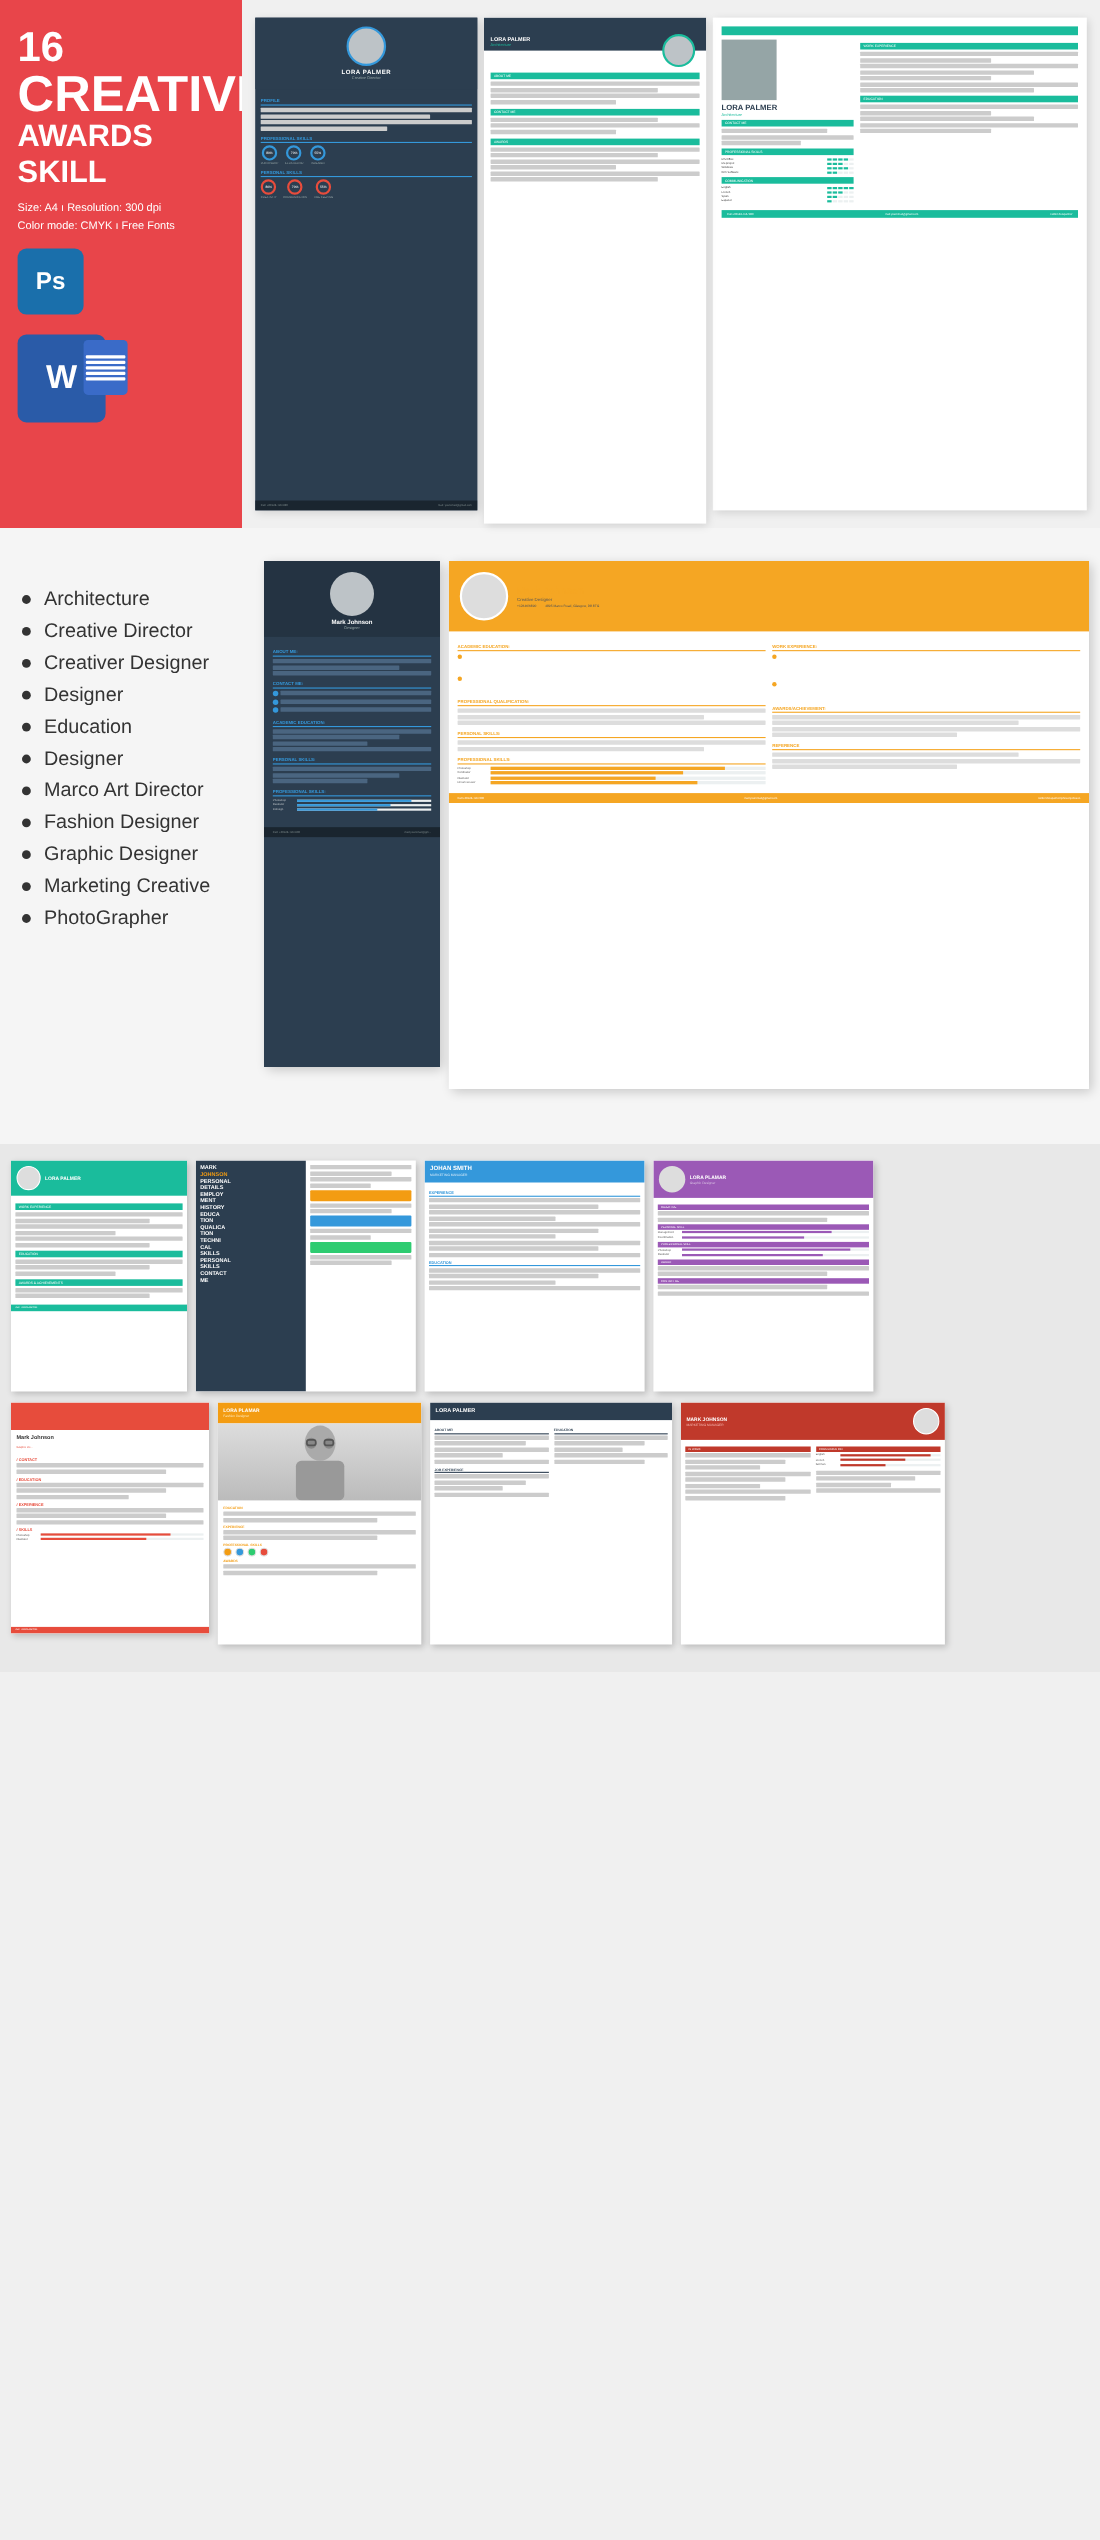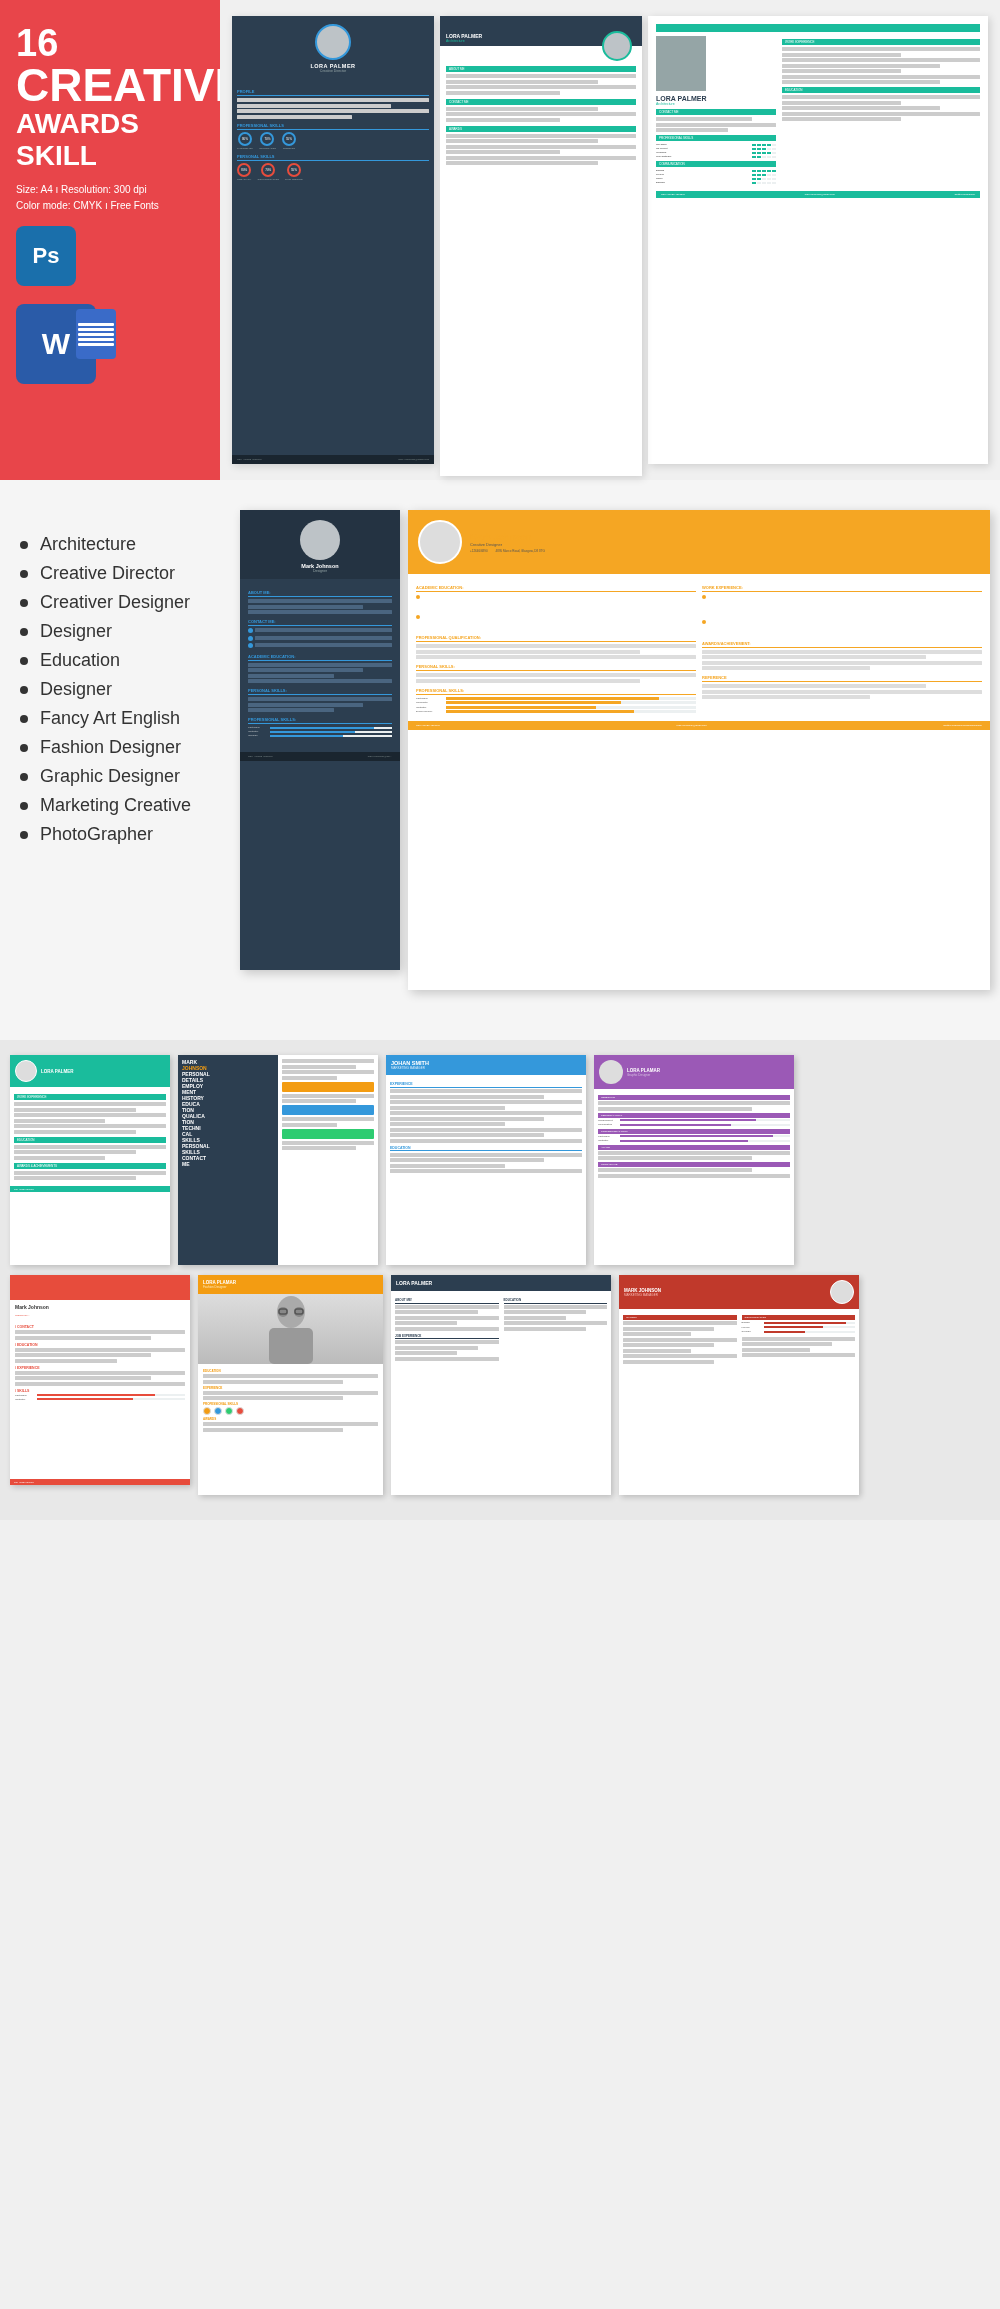--- a/index.html
+++ b/index.html
@@ -1202,21 +1202,21 @@
     <div class="bullet-item">
       <div class="bullet-dot"></div>
       <span>Education</span>
     </div>
     <div class="bullet-item">
       <div class="bullet-dot"></div>
       <span>Designer</span>
     </div>
     <div class="bullet-item">
       <div class="bullet-dot"></div>
-      <span>Fancy Art English</span>
+      <span>Marco Art Director</span>
     </div>
     <div class="bullet-item">
       <div class="bullet-dot"></div>
       <span>Fashion Designer</span>
     </div>
     <div class="bullet-item">
       <div class="bullet-dot"></div>
       <span>Graphic Designer</span>
     </div>
     <div class="bullet-item">

